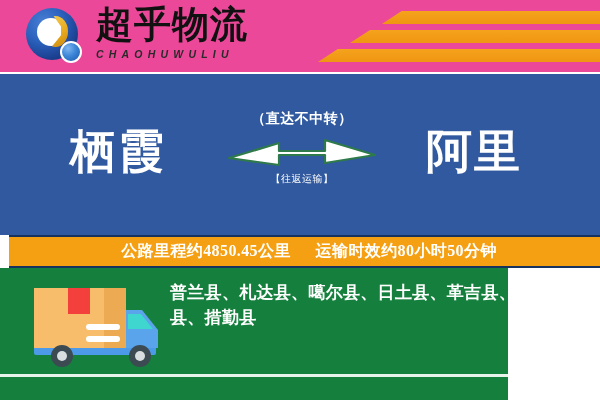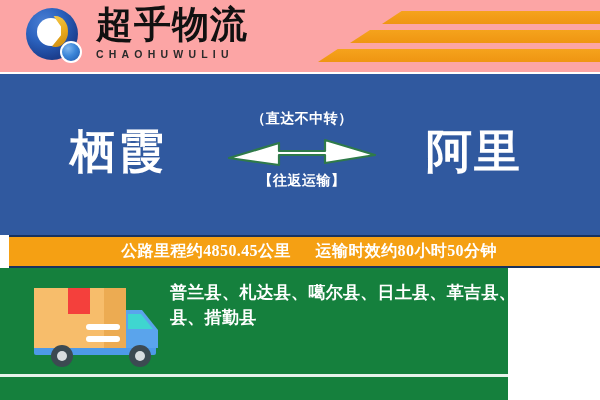--- a/index.html
+++ b/index.html
@@ -17,21 +17,21 @@
     overflow: hidden;
     background: #ffffff;
   }
 
   
   .header {
     position: absolute;
     left: 0; top: 0;
     width: 600px;
     height: 72px;
-    background: #fca5a5;
+    background: #ec4899;
     overflow: hidden;
   }
   .logo-mark {
     position: absolute;
     left: 26px; top: 8px;
     width: 60px; height: 58px;
   }
   .logo-circle {
     position: absolute;
     left: 0; top: 0;
@@ -78,20 +78,21 @@
     white-space: nowrap;
   }
   .brand-en {
     font-family: "Liberation Sans", "DejaVu Sans", sans-serif;
     font-size: 10.5px;
     font-weight: bold;
     color: #2a2a2a;
     letter-spacing: 5.2px;
     margin-top: 2px;
     white-space: nowrap;
+    font-style: italic;
   }
   .stripes {
     position: absolute;
     right: 0; top: 8px;
     width: 320px; height: 60px;
   }
   .stripe {
     position: absolute;
     right: 0;
     height: 13px;
@@ -140,22 +141,22 @@
     white-space: nowrap;
   }
   .arrow-wrap {
     position: relative;
     width: 150px;
     height: 34px;
     margin: 6px auto 4px auto;
   }
   .mid-bot {
     font-family: "Liberation Serif", "DejaVu Serif", serif;
-    font-size: 14px;
-    font-weight: bold;
+    font-size: 10px;
+    font-weight: normal;
     color: #ffffff;
     letter-spacing: 0.5px;
     white-space: nowrap;
   }
 
   
   .info-bar {
     position: absolute;
     left: 9px; top: 235px;
     width: 600px;

